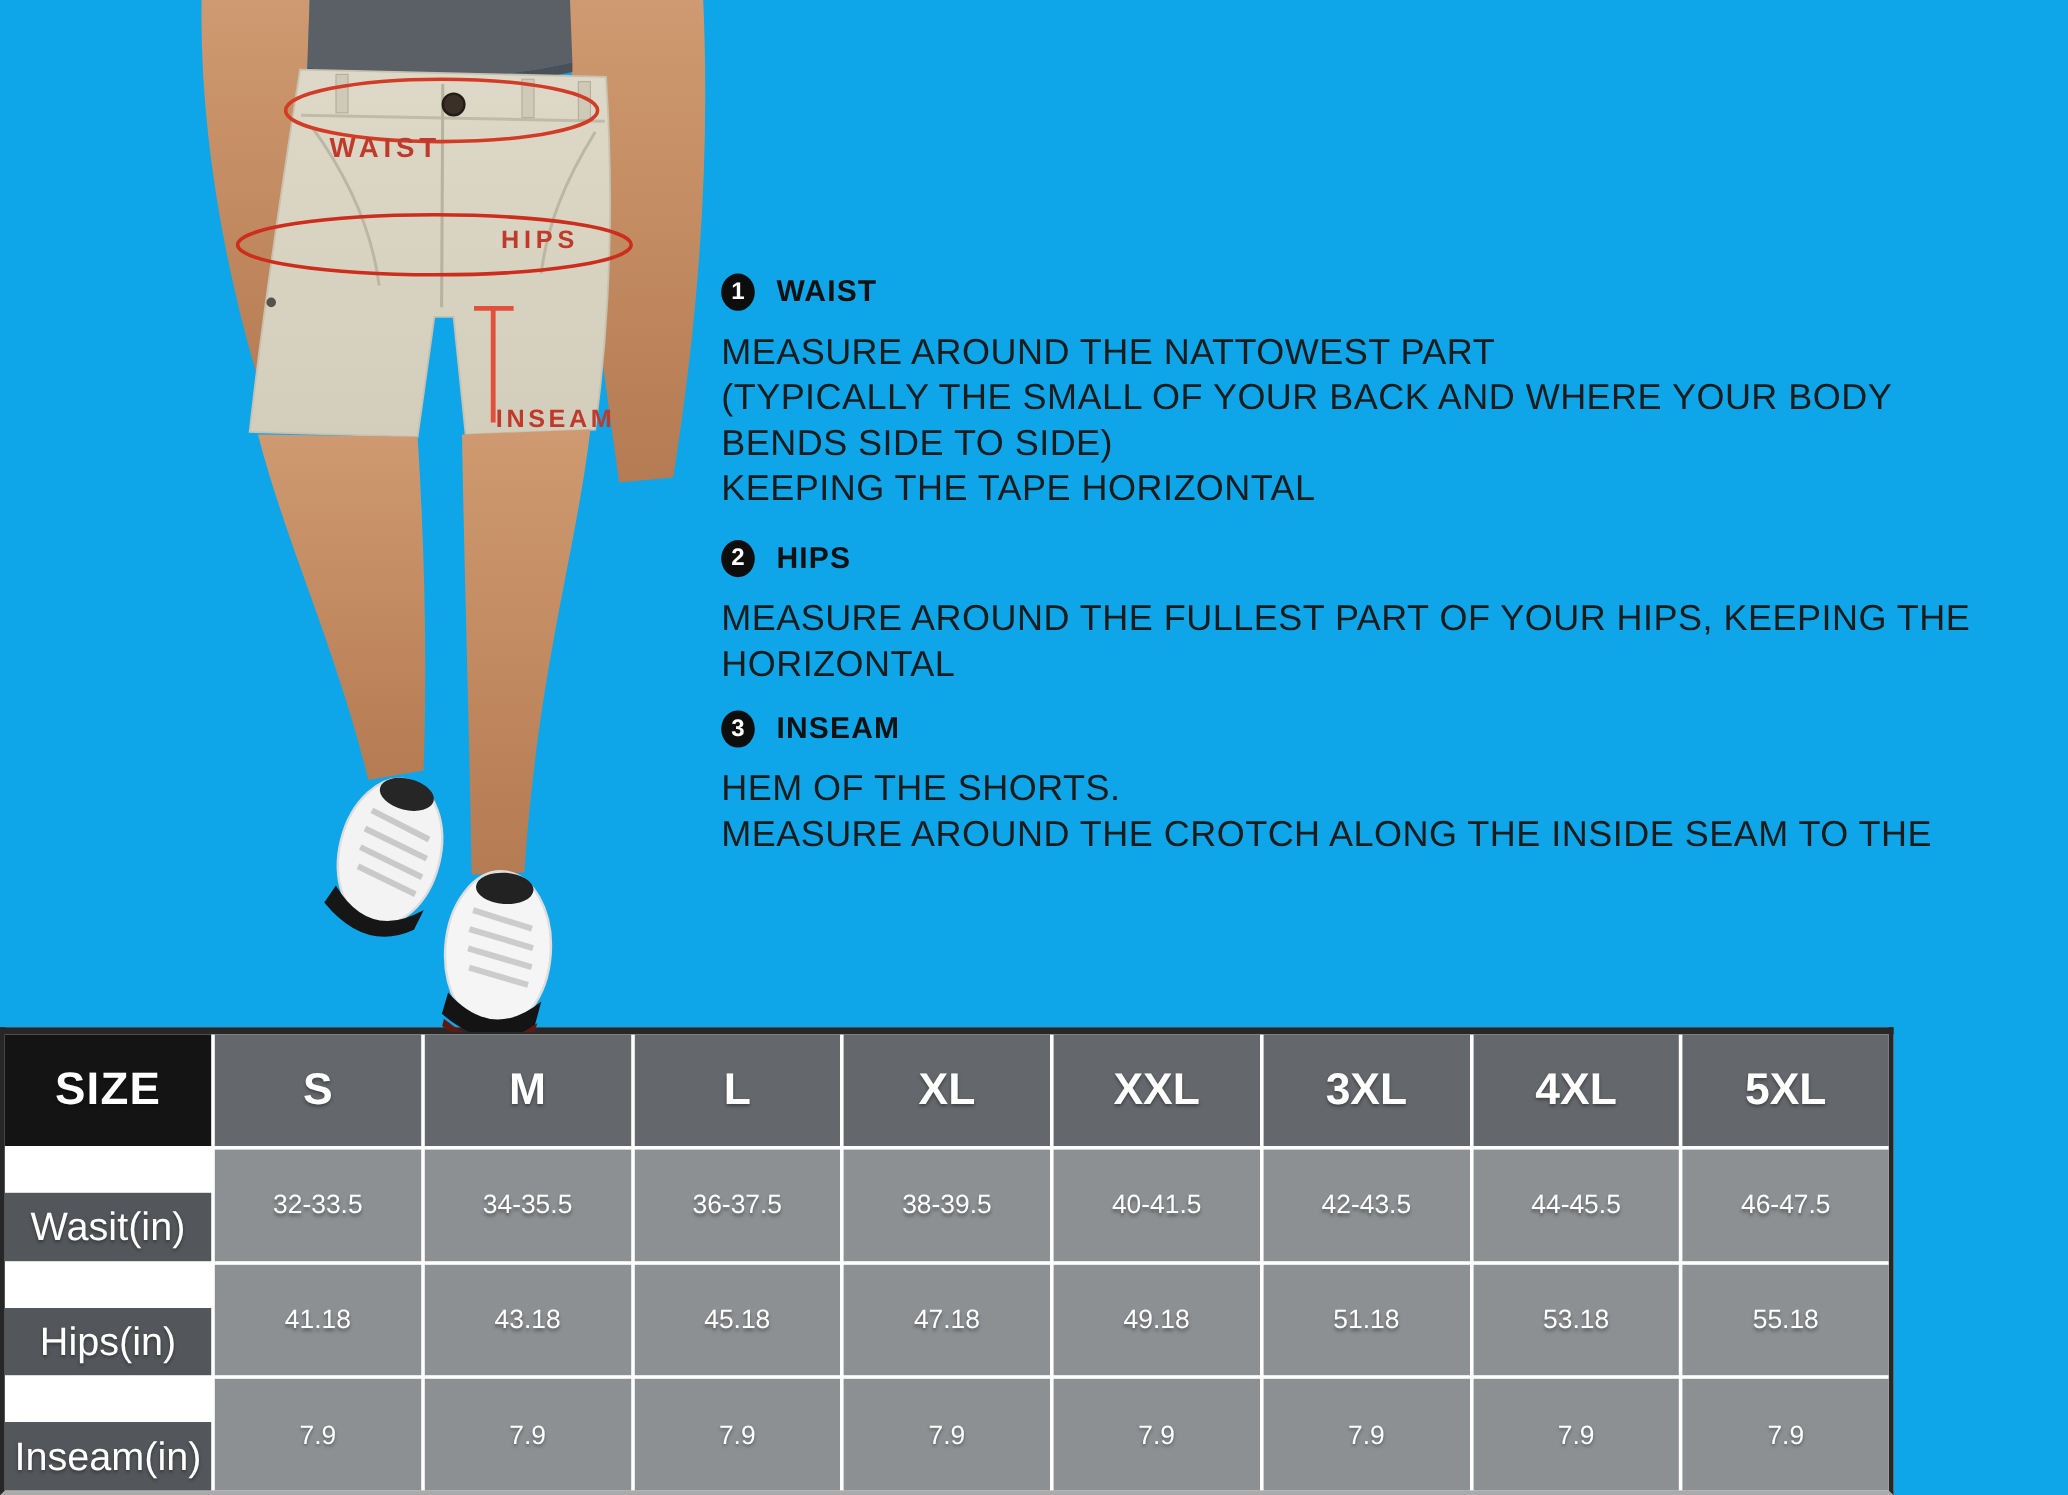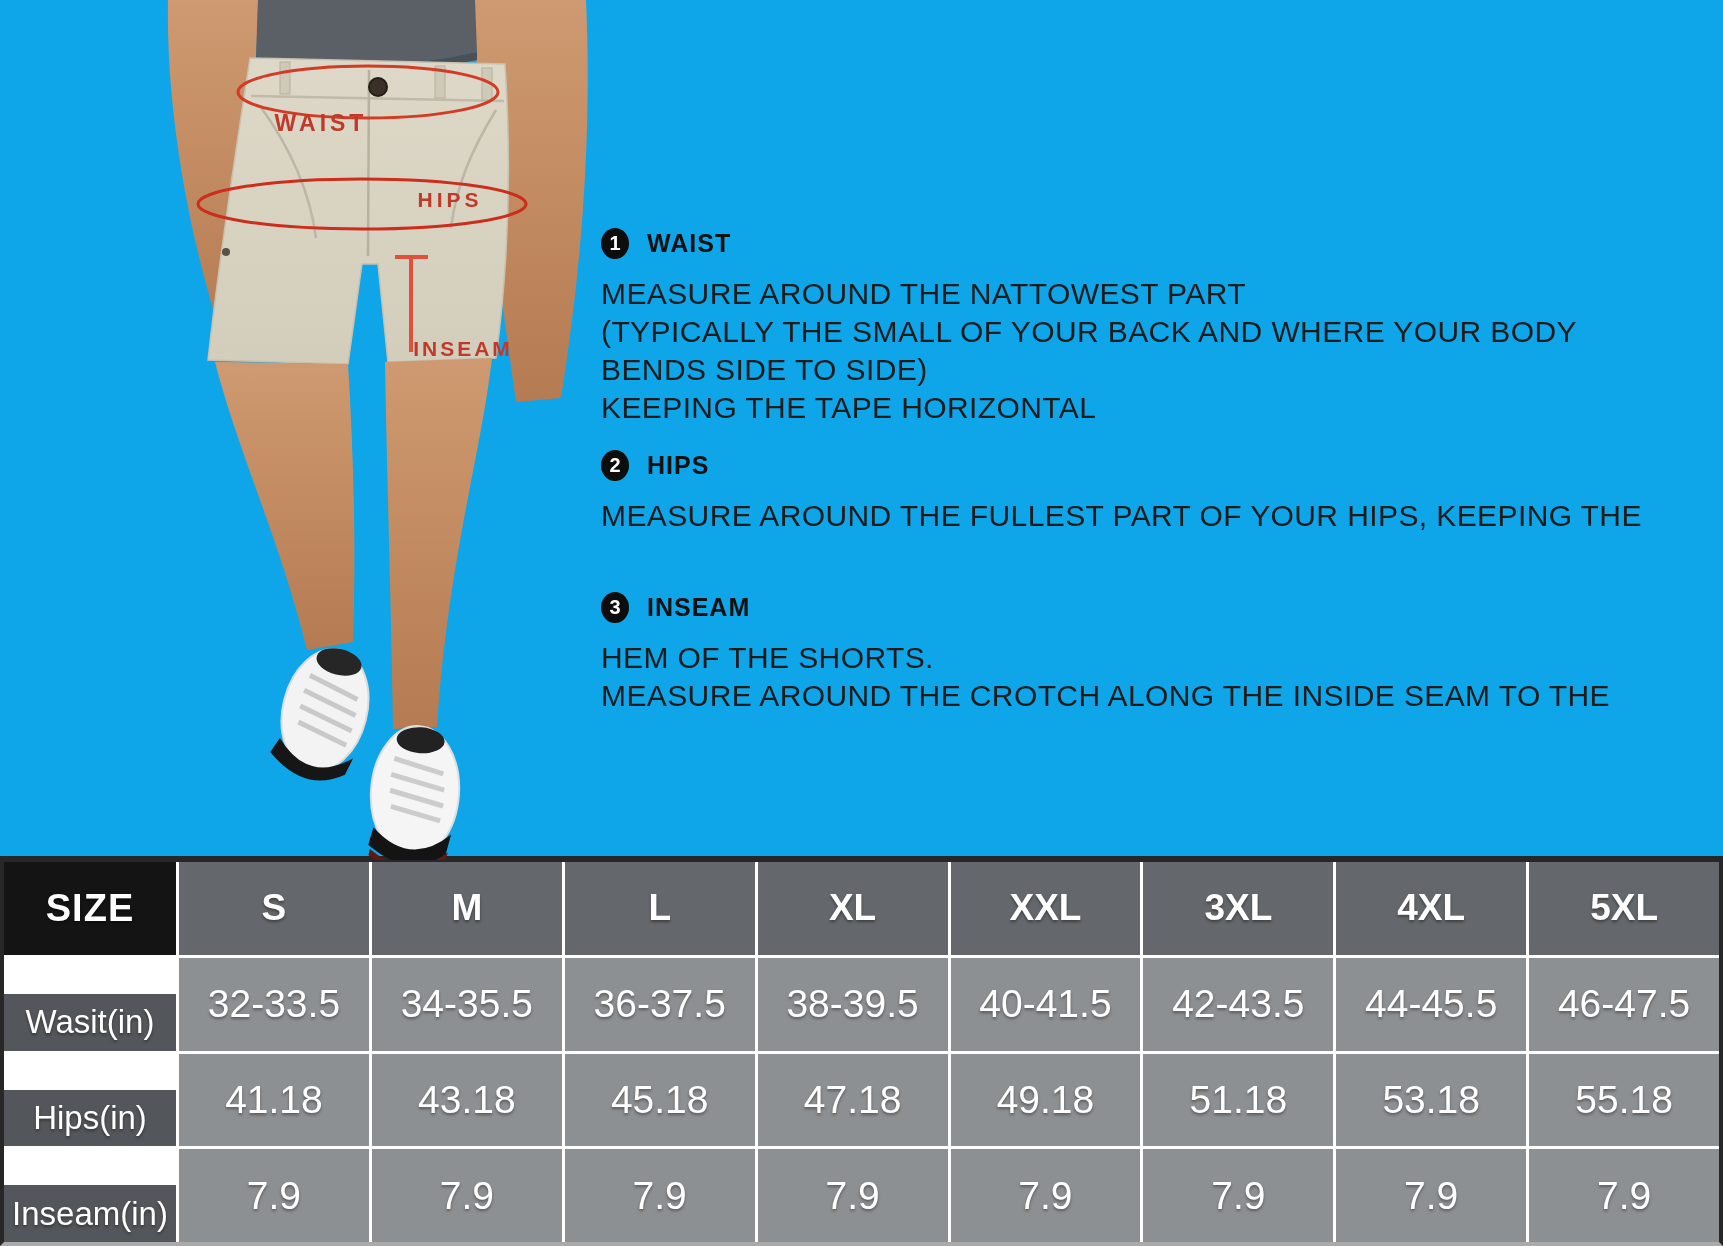--- a/index.html
+++ b/index.html
@@ -18,34 +18,34 @@
   .sec-head{display:flex;align-items:center;gap:18px;margin-bottom:16px;height:31px;}
   .badge{
     width:28px;height:31px;background:#0d0d0d;border-radius:50%;
     color:#ffffff;font-weight:bold;font-size:20px;
     display:flex;align-items:center;justify-content:center;flex:0 0 auto;
   }
   .sec-title{font-size:25px;font-weight:bold;letter-spacing:1px;color:#111111;}
   .sec-line{font-size:30px;line-height:38px;color:#1c1c1c;letter-spacing:0.4px;white-space:nowrap;}
   
   .size-table{
-    position:absolute;left:0;top:856px;width:1723px;height:390px;box-sizing:border-box;
+    position:absolute;left:0;top:856px;width:1578px;height:390px;box-sizing:border-box;
     background:#ffffff;z-index:1;
     border-top:6px solid #272727;border-left:4px solid #272727;
     border-right:4px solid #272727;border-bottom:4px solid #aaaaaa;
     display:grid;grid-template-columns:172px repeat(8,1fr);grid-template-rows:repeat(4,1fr);gap:3px;
   }
   .cell{
     display:flex;align-items:center;justify-content:center;
     color:#ffffff;text-shadow:0 2px 3px rgba(0,0,0,0.38);overflow:hidden;
   }
   .corner{background:#141414;font-size:38px;font-weight:bold;letter-spacing:1px;}
   .hcell{background:#64676b;font-size:37px;font-weight:bold;}
   .lcell{background:#53565a;font-size:33px;margin-top:36px;}
-  .dcell{background:#8d9092;font-size:39px;}
+  .dcell{background:#8d9092;font-size:22px;}
 </style>
 </head>
 <body>
 
 <div class="canvas">
 
   <svg class="photo" viewBox="0 0 470 860" xmlns="http://www.w3.org/2000/svg">
     <defs>
       <linearGradient id="skin" x1="0" y1="0" x2="0" y2="1">
         <stop offset="0" stop-color="#cf9a71"></stop>
@@ -117,20 +117,21 @@
       <div class="sec-line">BENDS SIDE TO SIDE)</div>
       <div class="sec-line">KEEPING THE TAPE HORIZONTAL</div>
     </div>
 
     <div class="sec sec2">
       <div class="sec-head">
         <span class="badge">2</span>
         <span class="sec-title">HIPS</span>
       </div>
       <div class="sec-line">MEASURE AROUND THE FULLEST PART OF YOUR HIPS, KEEPING THE</div>
+      <div class="sec-line">HORIZONTAL</div>
     </div>
 
     <div class="sec sec3">
       <div class="sec-head">
         <span class="badge">3</span>
         <span class="sec-title">INSEAM</span>
       </div>
       <div class="sec-line">HEM OF THE SHORTS.</div>
       <div class="sec-line">MEASURE AROUND THE CROTCH ALONG THE INSIDE SEAM TO THE</div>
     </div>

